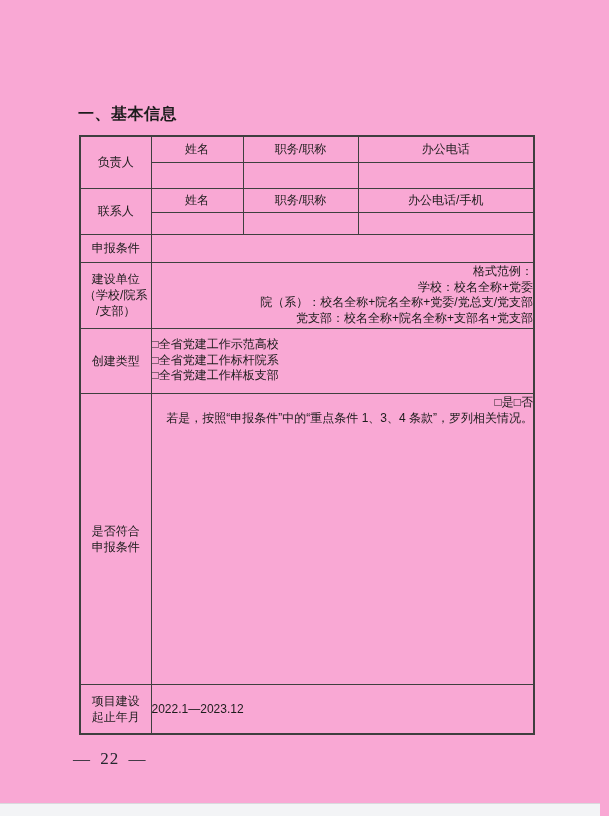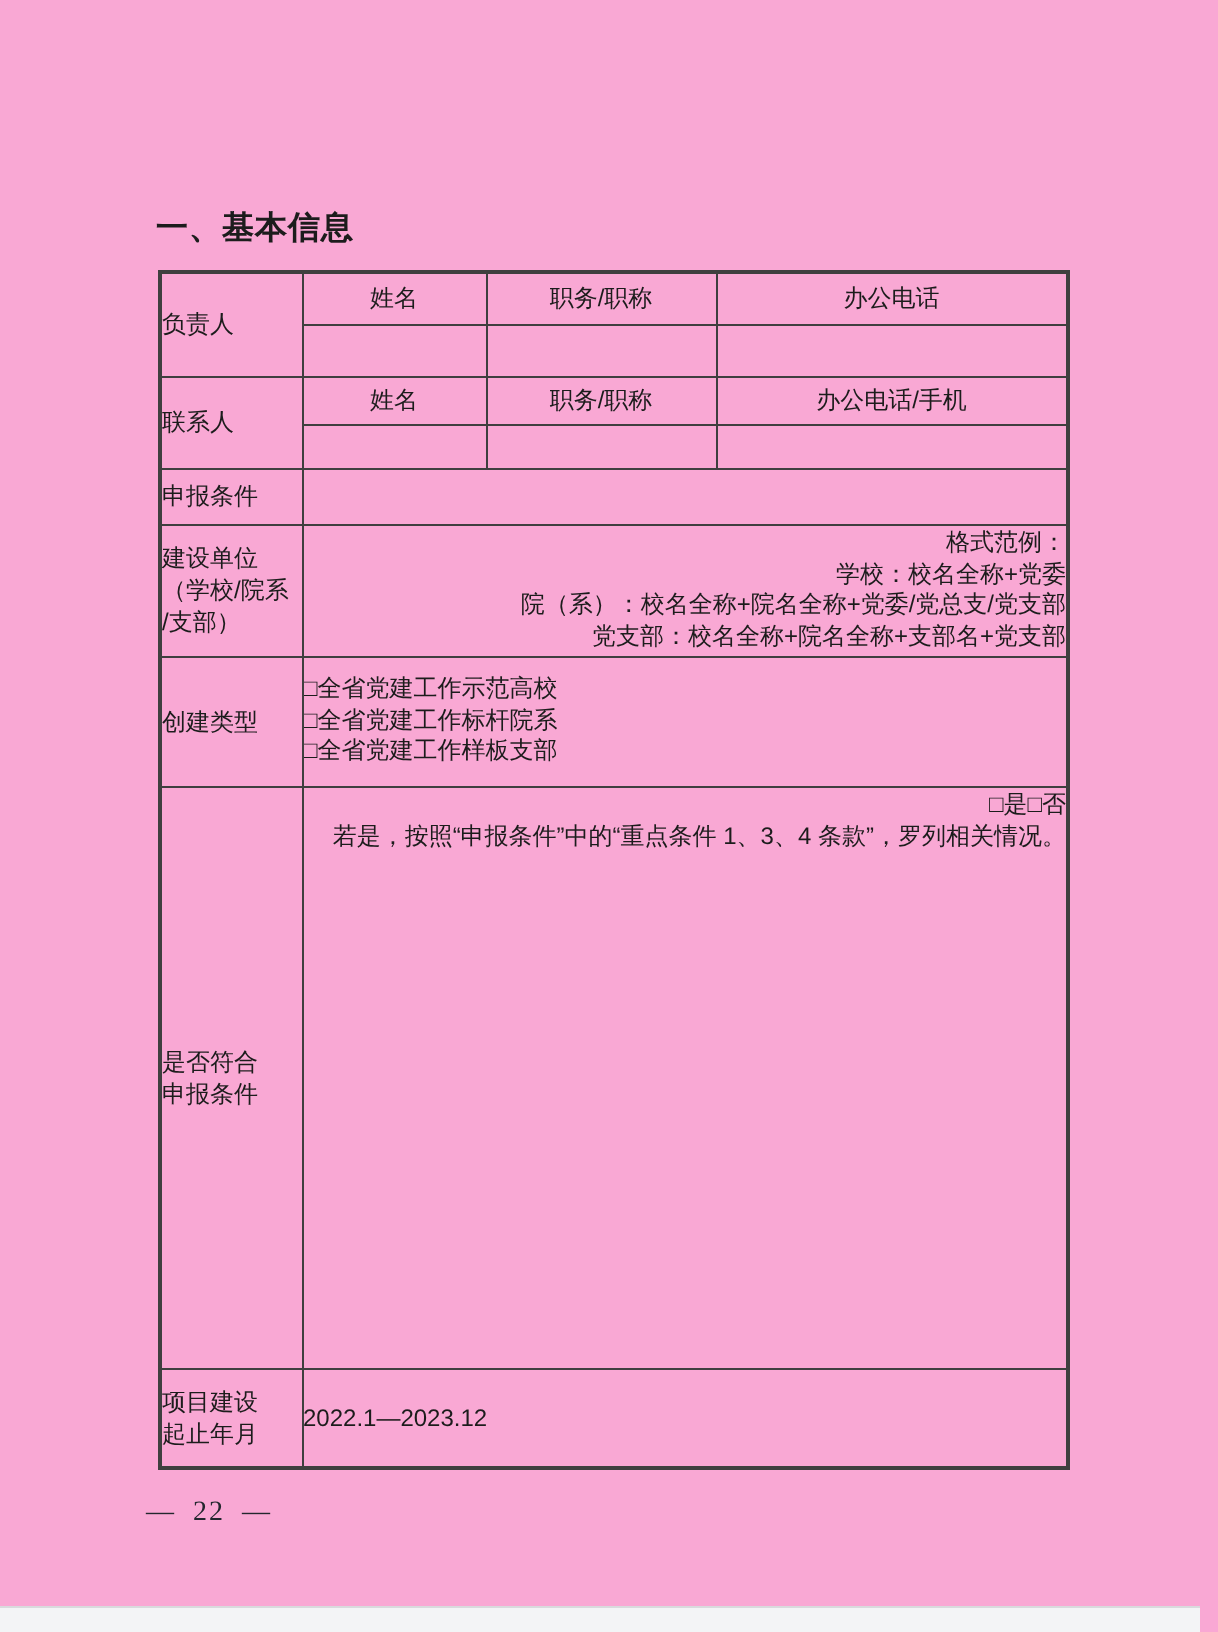--- a/index.html
+++ b/index.html
@@ -51,21 +51,21 @@
   .r-resp-v  { height: 26px; }
   .r-cont-h  { height: 24px; margin-top: 20px; }
   .r-cont-v  { height: 22px; }
   .r-addr    { height: 28px; }
   .r-unit    { height: 66px; }
   .r-type    { height: 65px; }
   .r-elig    { height: 291px; }
   .r-period  { height: 50px; }
   th.row-label {
     font-weight: normal;
-    text-align: left;
+    text-align: center;
     vertical-align: middle;
     white-space: pre-line;
     line-height: 16px;
     padding: 0 2px;
   }
   td.col-header {
     text-align: center;
     vertical-align: middle;
   }
   td.cell-text {
@@ -88,21 +88,21 @@
   td.cell-period {
     vertical-align: middle;
     text-align: left;
     padding-left: 7px;
     border-radius: 21px;
   }
   .page-number {
     position: absolute;
     left: 73px; top: 749px;
     font-family: "Liberation Serif", serif;
-    font-size: 14px;
+    font-size: 17px;
     letter-spacing: 1px;
     word-spacing: 4px;
     color: #23272e;
   }
 </style>
 </head>
 <body>
 
 <div class="page">
 

